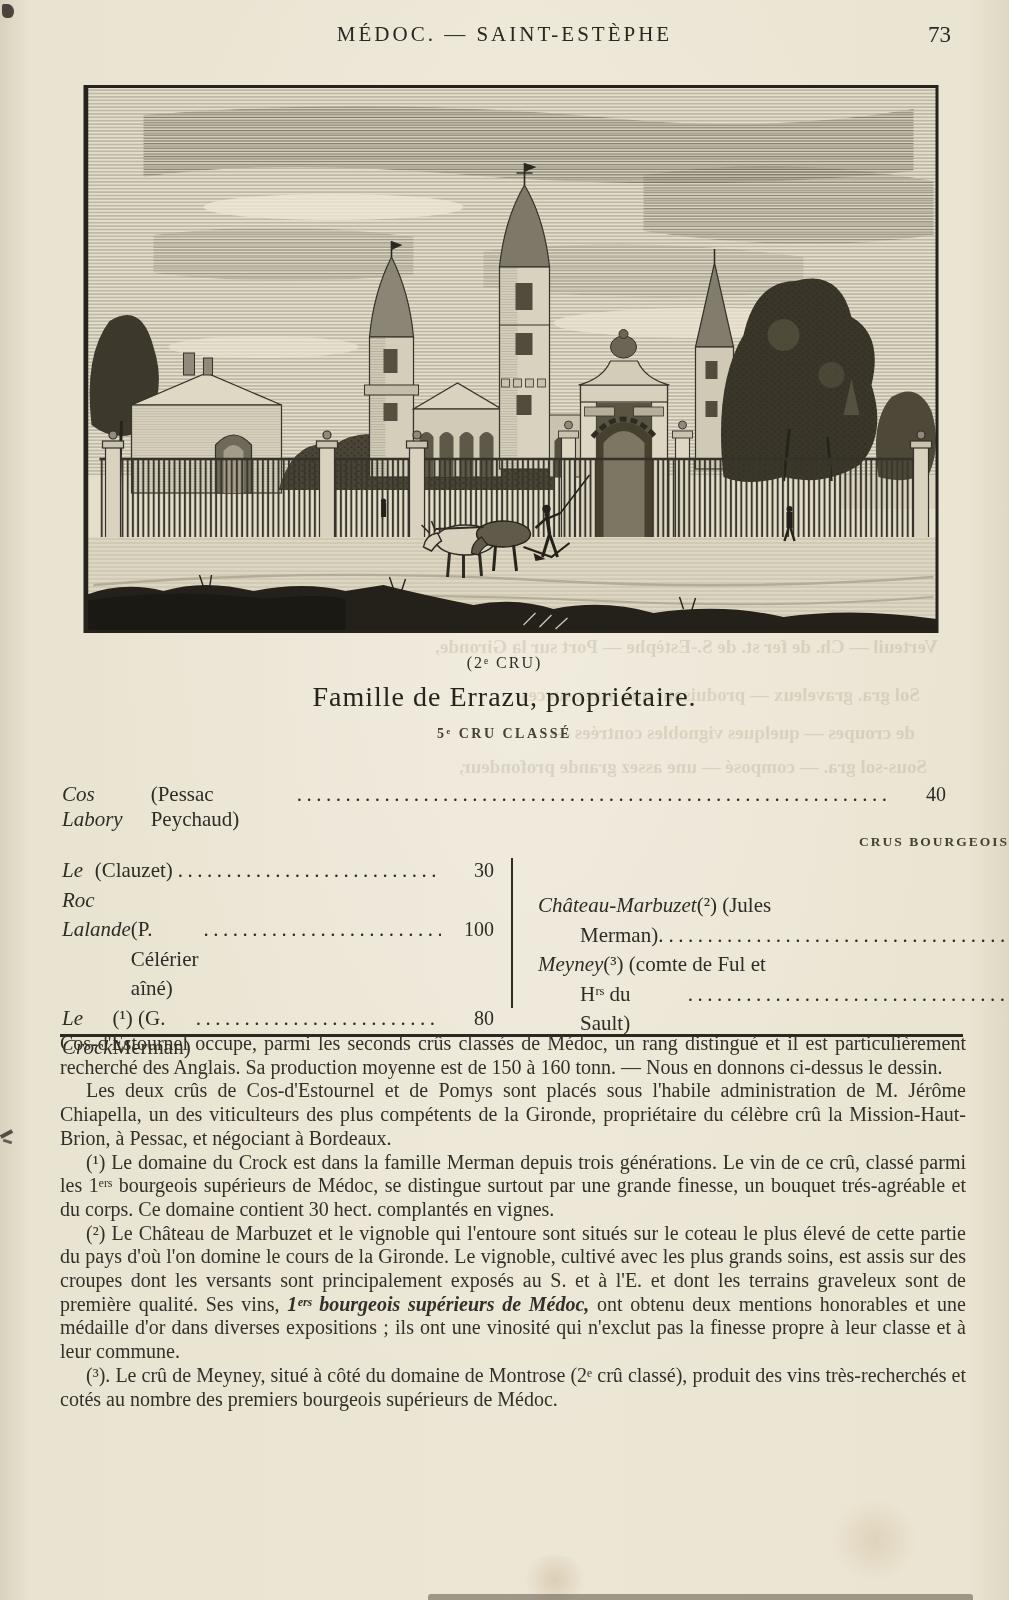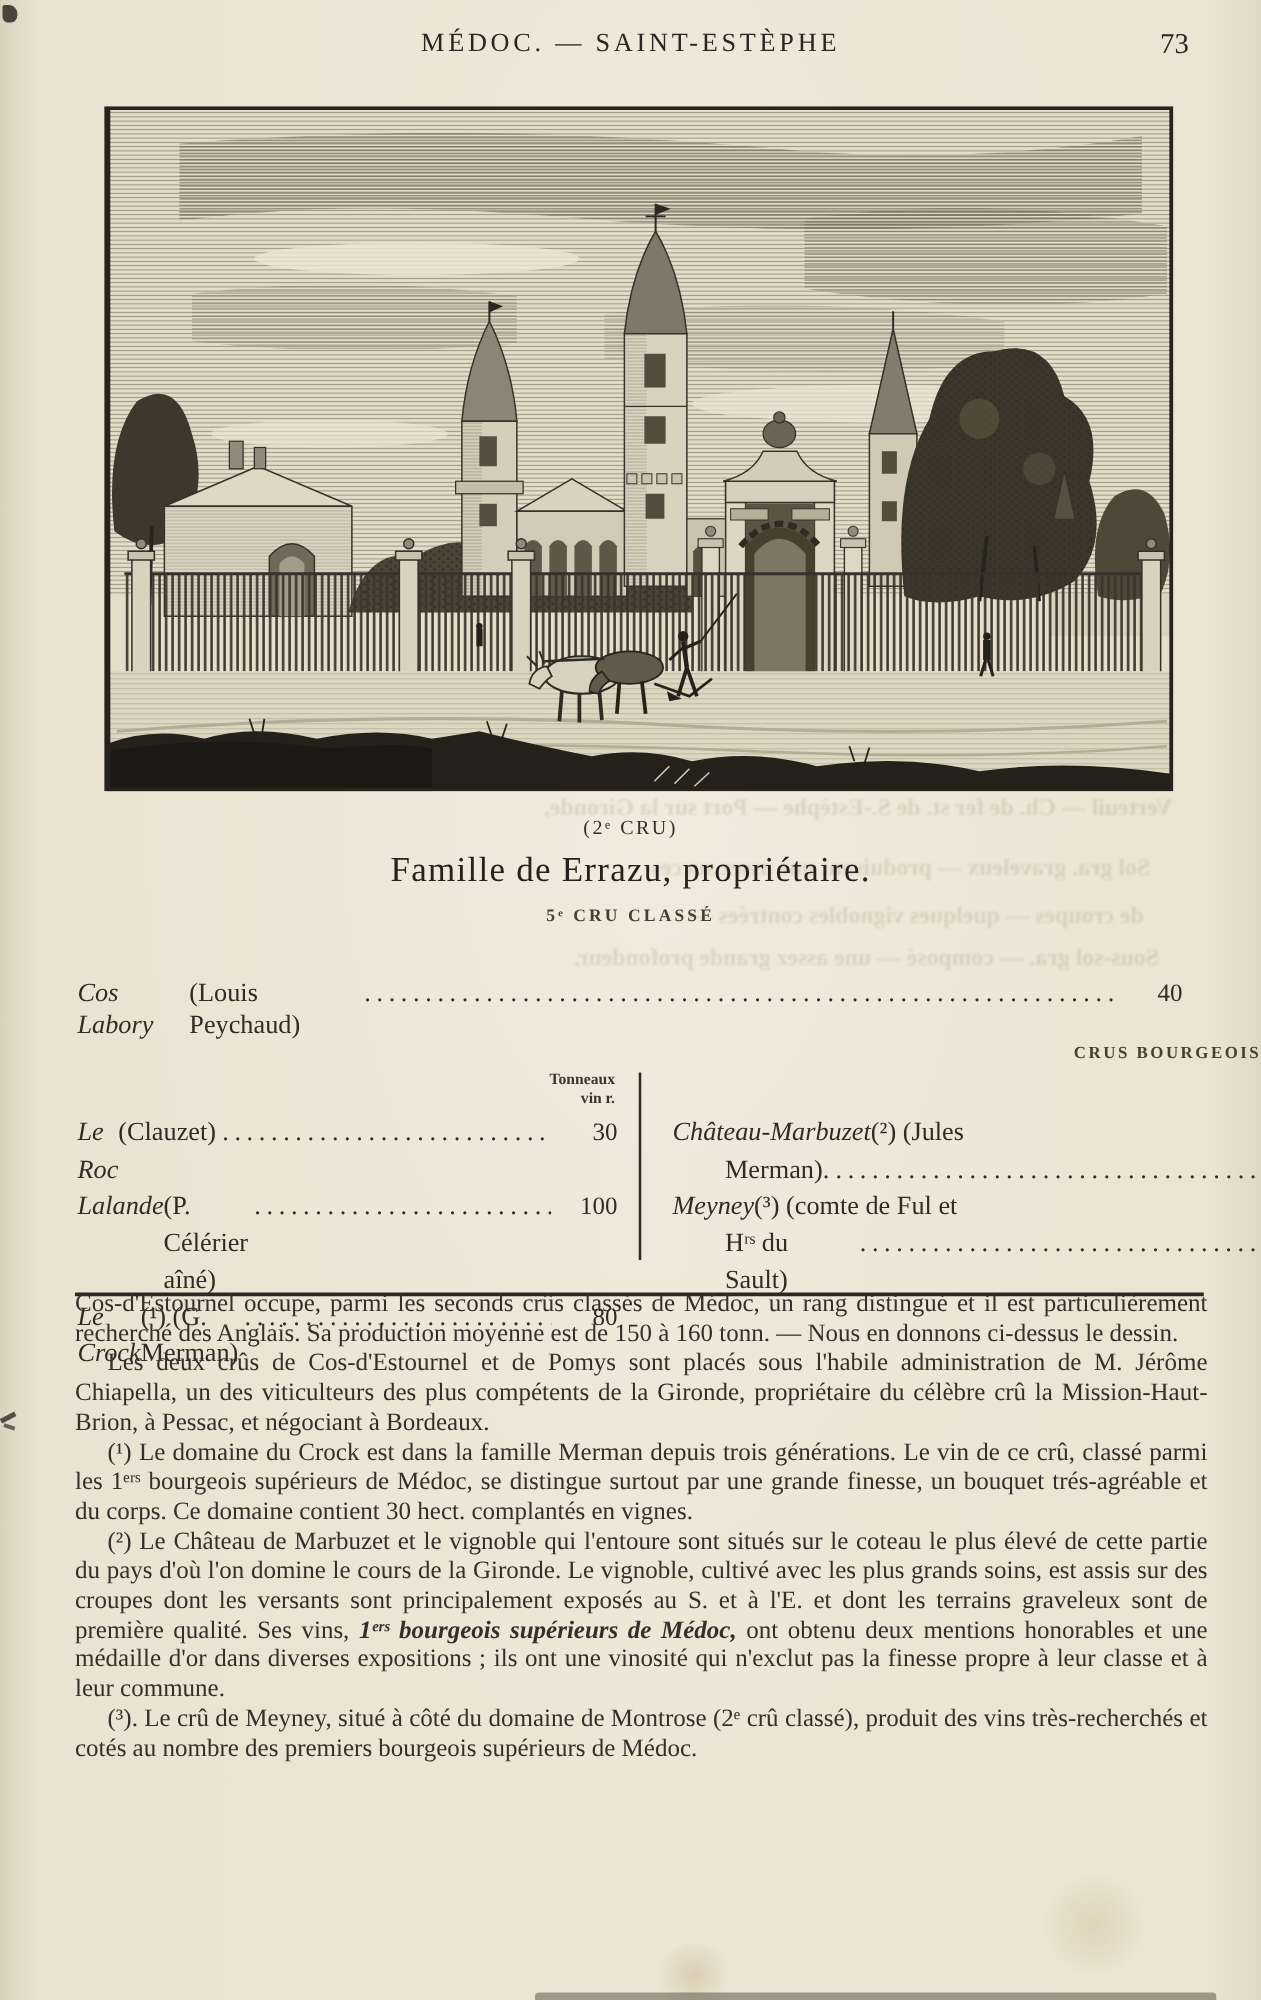--- a/index.html
+++ b/index.html
@@ -286,33 +286,29 @@
   </div>
 
   <div class="title-block">
     <div class="t2">(2ᵉ CRU)</div>
     <div class="t3">Famille de Errazu, propriétaire.</div>
     <div class="t4">5ᵉ CRU CLASSÉ</div>
   </div>
 
   <div class="classed-line">
     <span class="wine-name">Cos Labory</span>
-      <span> (Louis Peychaud)</span>
+      <span> (Pessac Peychaud)</span>
     <span class="dots"></span>
     <span class="val">40</span>
   </div>
 
   <div class="bourgeois-heading">CRUS BOURGEOIS</div>
 
   <div class="cols">
     <div class="col-left">
-      <div class="col-head">
-        <div>Tonneaux</div>
-        <div>vin r.</div>
-      </div>
       <div class="trow">
         <span class="wine-name">Le Roc</span>
           <span> (Clauzet)</span>
         <span class="dots"></span>
         <span class="val">30</span>
       </div>
       <div class="trow">
         <span class="wine-name">Lalande</span>
           <span> (P. Célérier aîné)</span>
         <span class="dots"></span>

